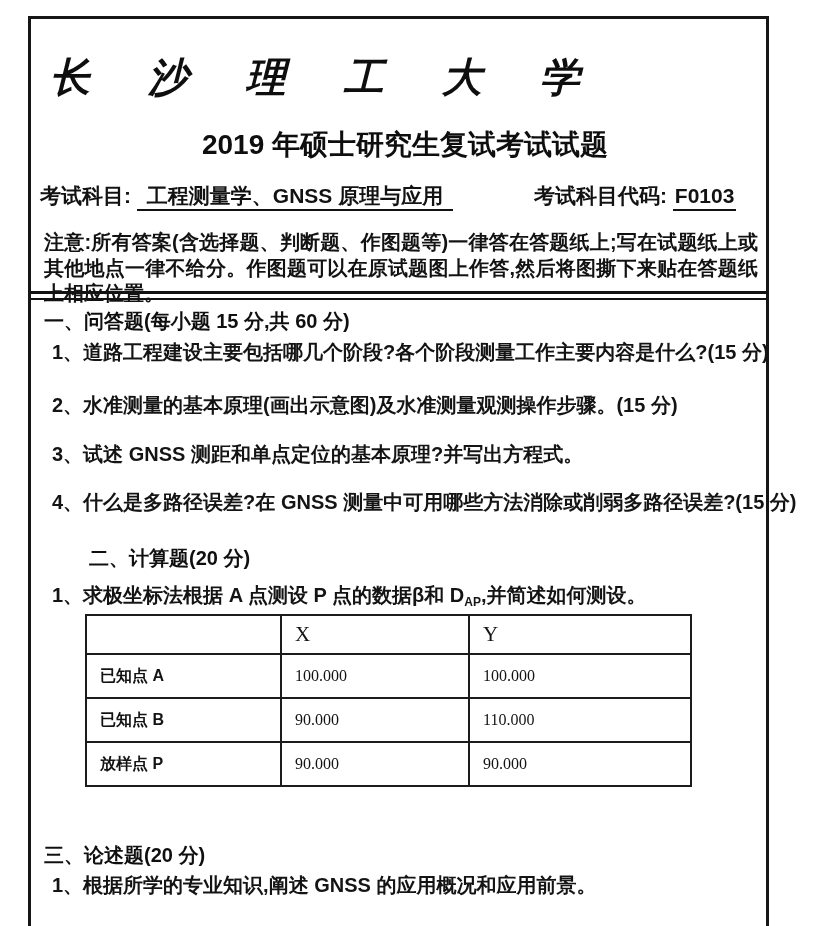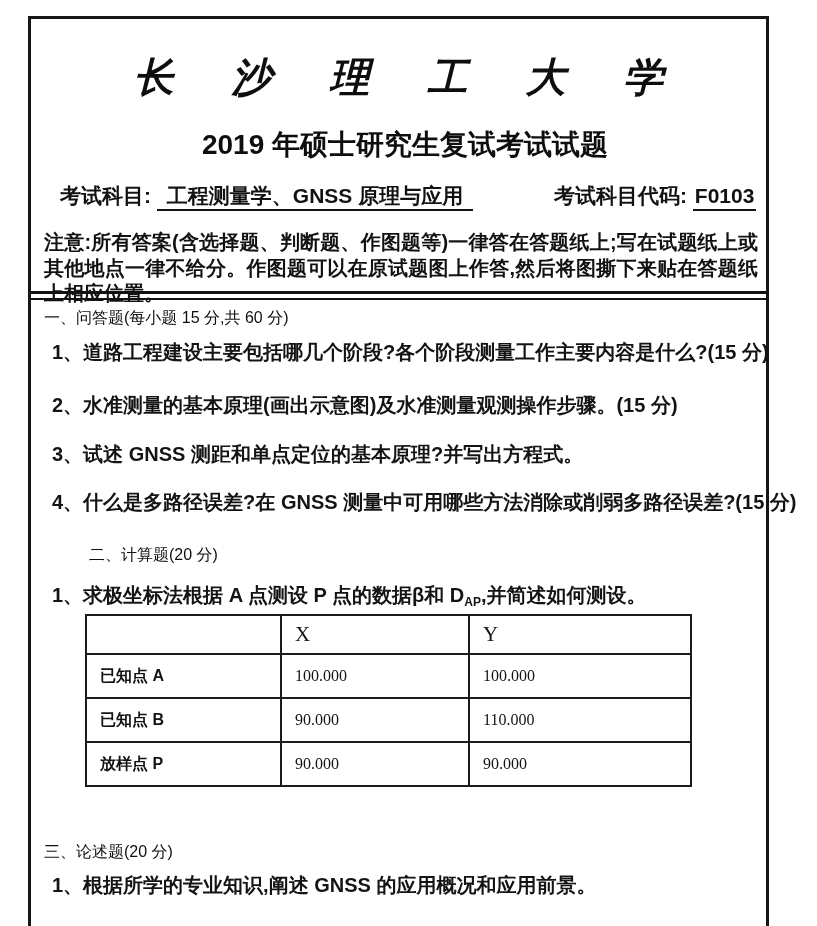--- a/index.html
+++ b/index.html
@@ -21,21 +21,20 @@
     width: 741px; height: 910px;
     border-top: 3px solid #161616;
     border-left: 3px solid #161616;
     border-right: 3px solid #161616;
   }
 
   .university {
     position: absolute;
     left: 28px; top: 50px;
     width: 741px;
-    text-align: center;
     font-family: "DejaVu Serif", serif;
     font-style: italic;
     font-weight: bold;
     font-size: 40px;
     letter-spacing: 22px;
     text-indent: 22px;
     color: #0e0e0e;
     white-space: nowrap;
   }
 
@@ -45,21 +44,21 @@
     width: 754px;
     text-align: center;
     font-weight: 700;
     font-size: 28px;
     color: #0e0e0e;
     white-space: nowrap;
   }
 
   .subject-row {
     position: absolute;
-    left: 60px; top: 182px;
+    left: 40px; top: 182px;
     width: 713px;
     font-size: 21px;
     font-weight: 700;
     white-space: nowrap;
   }
   .subject-row .code-group { position: absolute; left: 494px; top: 0; }
   .u-line {
     border-bottom: 2.5px solid #121212;
     padding: 0 10px 2px 10px;
   }
@@ -87,22 +86,22 @@
     left: 30px; top: 291px;
     width: 738px;
     height: 9px;
     border-top: 3.5px solid #121212;
     border-bottom: 2px solid #121212;
   }
 
   .sec-heading {
     position: absolute;
     left: 44px;
-    font-size: 16px;
-    font-weight: 400;
+    font-size: 20px;
+    font-weight: 700;
     white-space: nowrap;
     color: #0f0f0f;
   }
   .question {
     position: absolute;
     left: 52px;
     font-size: 20px;
     font-weight: 600;
     white-space: nowrap;
     color: #141414;

